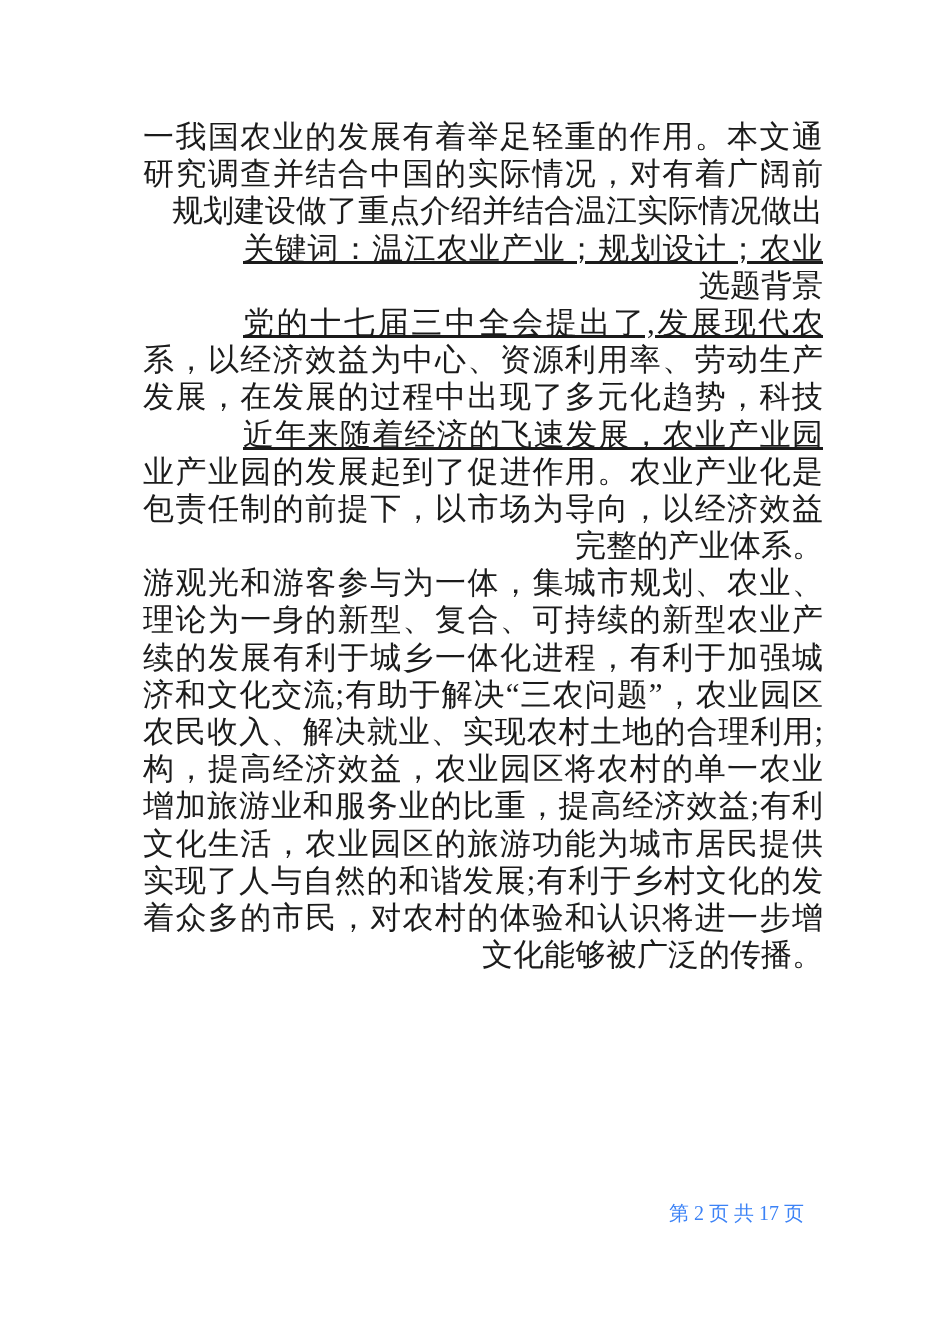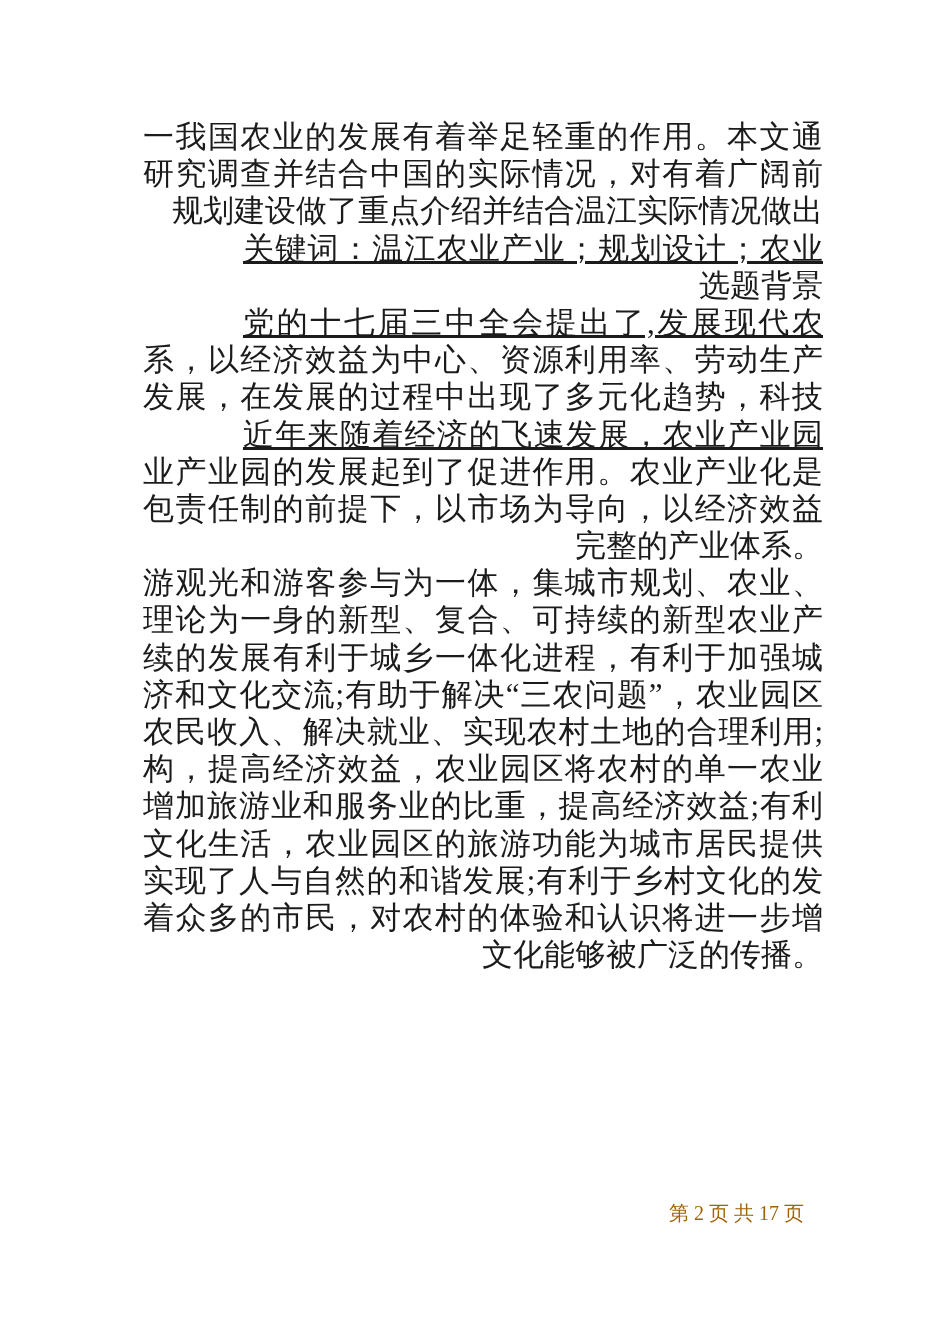--- a/index.html
+++ b/index.html
@@ -48,21 +48,21 @@
   .line.last {
     text-align: right;
     text-align-last: auto;
   }
   .page-footer {
     position: absolute;
     top: 1200px;
     right: 146px;
     font-size: 20px;
     line-height: 26px;
-    color: #a16207;
+    color: #3b82f6;
     text-align: right;
   }
 </style>
 </head>
 <body>
 
 <div class="doc-page">
   <div class="doc-body">
       <div class="paragraph">
         <div class="line">一我国农业的发展有着举足轻重的作用。本文通过对农业产业化的</div>

